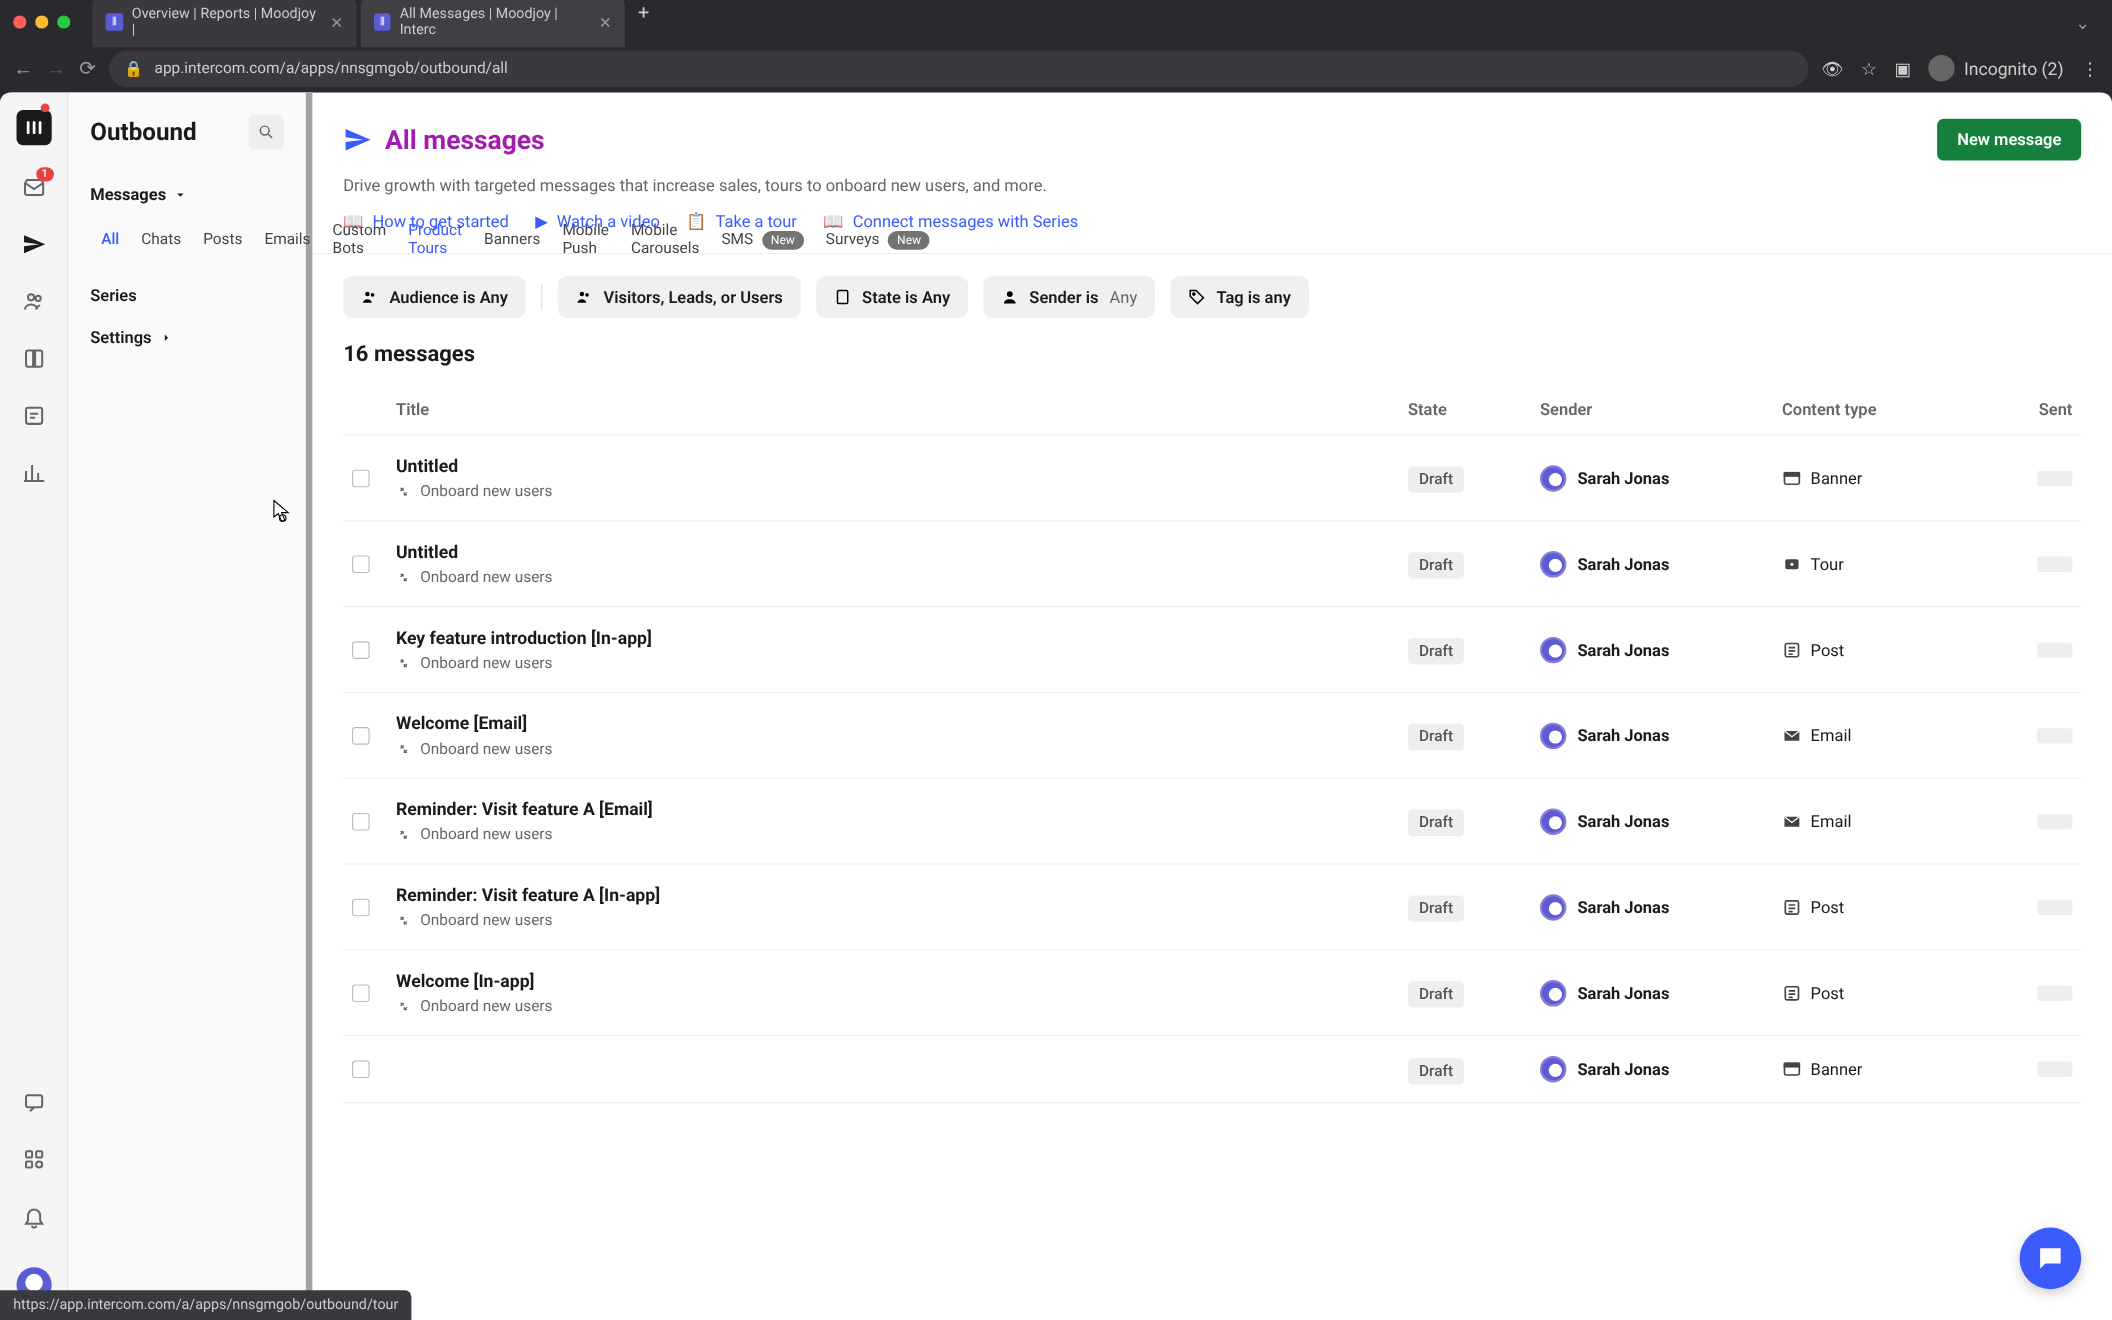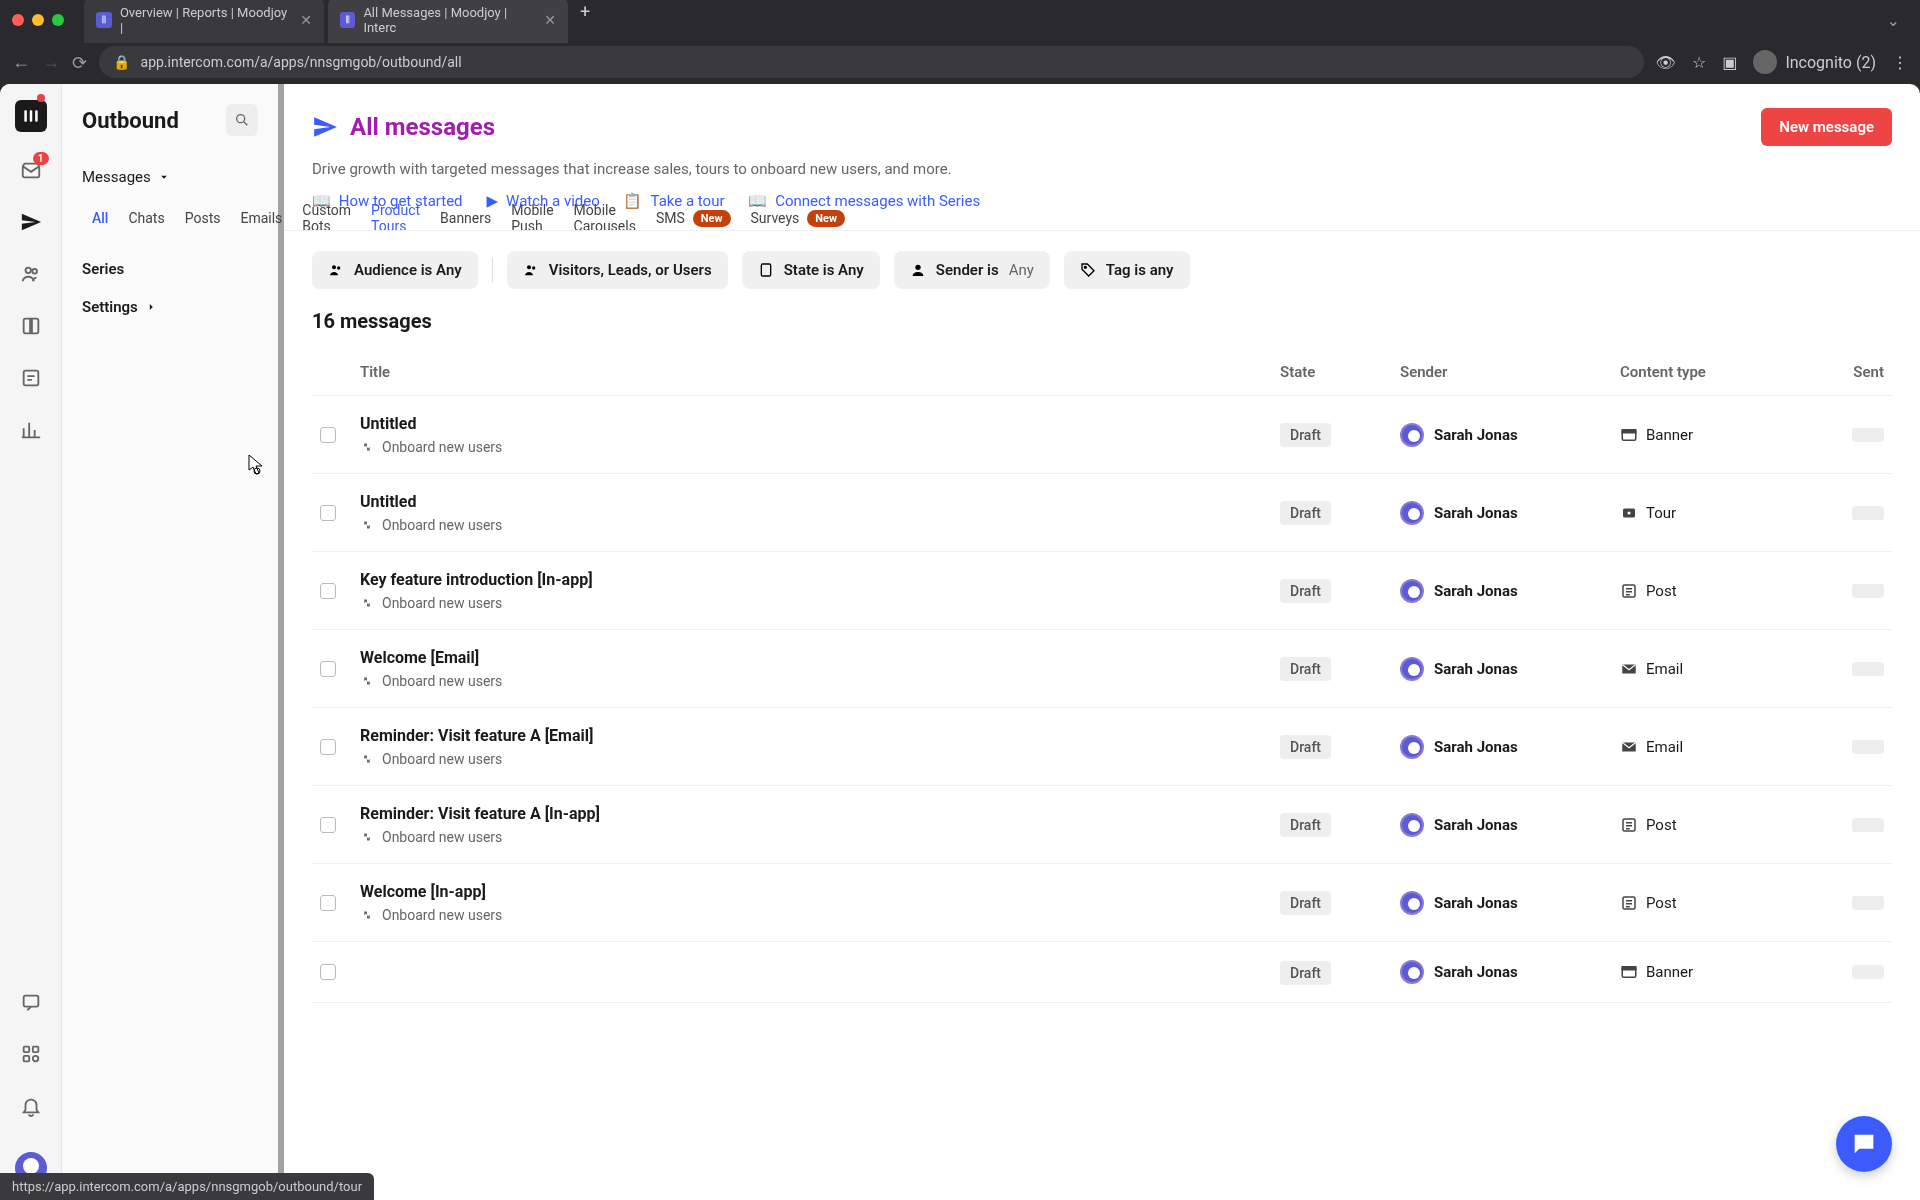--- a/index.html
+++ b/index.html
@@ -43,36 +43,36 @@
 .rail-spacer { flex: 1; }
 .rail-avatar { width: 32px; height: 32px; background: #5b5bd6; border-radius: 50%; margin-top: 8px; position: relative; overflow: hidden; }
 .rail-avatar::after { content: ''; position: absolute; top: 6px; left: 8px; width: 16px; height: 16px; background: #fff; border-radius: 50%; }
 
 
 .sidebar { width: 222px; background: #fafafa; border-right: 6px solid #a3a3a3; padding: 20px 0; }
 .sidebar-header { display: flex; align-items: center; justify-content: space-between; padding: 0 20px 16px; }
 .sidebar-title { font-size: 22px; font-weight: 700; color: #1a1a1a; }
 .search-btn { width: 32px; height: 32px; background: #eee; border-radius: 6px; display: flex; align-items: center; justify-content: center; color: #666; cursor: pointer; }
 .sidebar-section { padding: 8px 20px; }
-.section-header { display: flex; align-items: center; gap: 6px; font-weight: 400; font-size: 15px; color: #1a1a1a; padding: 8px 0; cursor: pointer; }
+.section-header { display: flex; align-items: center; gap: 6px; font-weight: 700; font-size: 15px; color: #1a1a1a; padding: 8px 0; cursor: pointer; }
 .sidebar-items { display: flex; flex-direction: row; }
 .sb-item { padding: 8px 10px 8px 10px; font-size: 14px; color: #444; cursor: pointer; border-radius: 6px; display: flex; align-items: center; gap: 8px; }
 .sb-item.active { color: #3b5bfd; font-weight: 500; }
 .sb-item.highlight { color: #3b5bfd; }
-.new-badge { background: #c2410c; color: white; font-size: 11px; padding: 2px 8px; border-radius: 10px; font-weight: 700; }
+.new-badge { background: #737373; color: white; font-size: 11px; padding: 2px 8px; border-radius: 10px; font-weight: 400; }
 .sidebar-link { padding: 10px 20px; font-weight: 600; font-size: 15px; color: #1a1a1a; cursor: pointer; display: flex; align-items: center; gap: 6px; }
 
 
 .main { flex: 1; display: flex; flex-direction: column; overflow: hidden; }
 .main-header { padding: 24px 28px 20px; border-bottom: 1px solid #eee; }
 .title-row { display: flex; align-items: center; justify-content: space-between; }
 .title-left { display: flex; align-items: center; gap: 12px; }
 .title-icon { color: #3b5bfd; }
 .page-title { font-size: 24px; font-weight: 700; color: #a21caf; }
-.new-msg-btn { background: #ef4444; color: white; border: none; padding: 10px 18px; border-radius: 6px; font-size: 15px; font-weight: 600; cursor: pointer; }
+.new-msg-btn { background: #15803d; color: white; border: none; padding: 10px 18px; border-radius: 6px; font-size: 15px; font-weight: 600; cursor: pointer; }
 .subtitle { color: #666; font-size: 15px; margin-top: 14px; }
 .help-links { display: flex; gap: 24px; margin-top: 14px; }
 .help-link { display: flex; align-items: center; gap: 8px; color: #3b5bfd; font-size: 15px; cursor: pointer; }
 
 
 .filters-row { padding: 20px 28px; display: flex; gap: 14px; align-items: center; }
 .filter-pill { background: #f0f0f0; border-radius: 8px; padding: 10px 16px; display: flex; align-items: center; gap: 10px; font-size: 15px; cursor: pointer; }
 .filter-pill .bold { font-weight: 600; color: #1a1a1a; }
 .filter-pill .val { color: #666; }
 .filter-sep { width: 1px; height: 24px; background: #ddd; }

